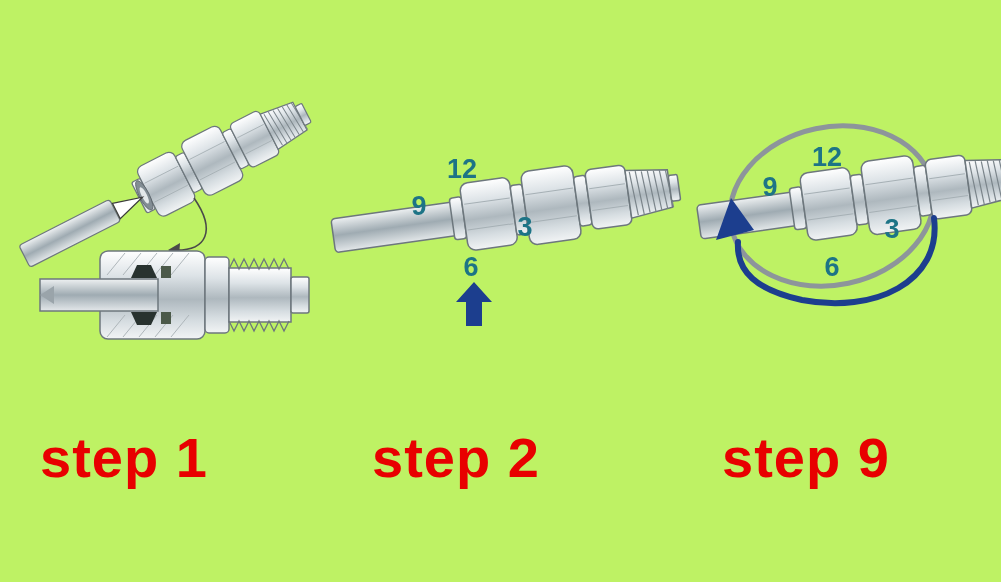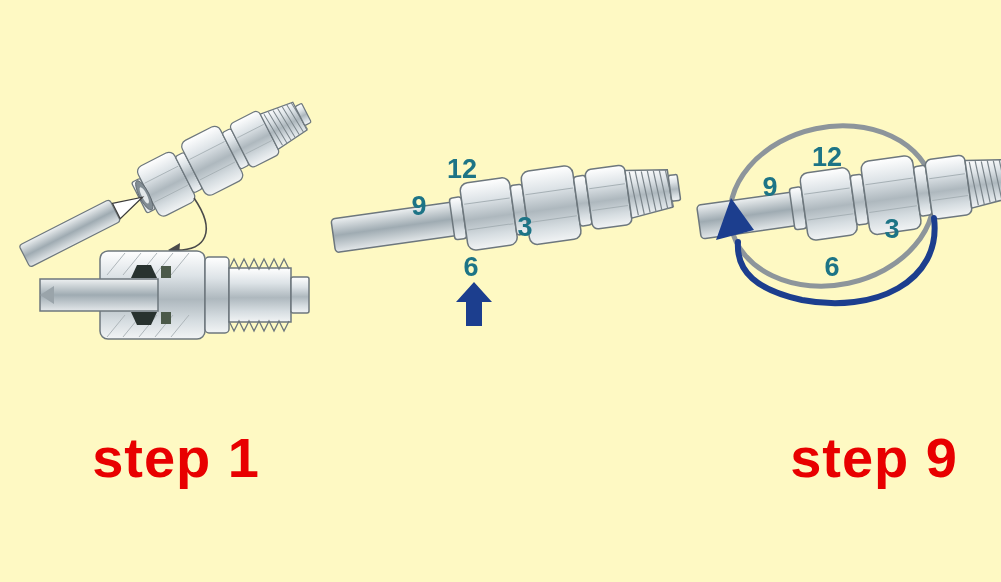--- a/index.html
+++ b/index.html
@@ -1,19 +1,19 @@
 <!DOCTYPE html>
 <html><head>
 <meta charset="utf-8">
 <style>
   html,body{margin:0;padding:0;background:#fff;}
-  .stage{position:relative;width:1001px;height:582px;background:#fef9c3;overflow:hidden;
+  .stage{position:relative;width:1001px;height:582px;background:#bef264;overflow:hidden;
          font-family:"Liberation Sans", sans-serif;}
   .step-label{position:absolute;top:430px;font-weight:bold;font-size:56px;line-height:1;
-              color:#e80000;text-align:right;letter-spacing:1px;}
+              color:#e80000;text-align:left;letter-spacing:1px;}
   .step-label.s1{left:40px;width:220px;}
   .step-label.s2{left:372px;width:226px;}
   .step-label.s3{left:722px;width:236px;}
   svg{position:absolute;left:0;top:0;}
   text.clock{font-family:"Liberation Sans", sans-serif;font-weight:bold;font-size:27px;
              fill:#1d7486;text-anchor:middle;}
 </style>
 </head>
 <body>
 
@@ -127,14 +127,15 @@
         <polygon points="731,198 716,240 754,230" fill="#1c3e8e"></polygon>
       </g>
       <text class="clock" x="827" y="166">12</text>
       <text class="clock" x="770" y="196">9</text>
       <text class="clock" x="892" y="238">3</text>
       <text class="clock" x="832" y="276">6</text>
     </g>
   </svg>
 
   <div class="step-label s1">step 1</div>
+  <div class="step-label s2">step 2</div>
   <div class="step-label s3">step 9</div>
 </div>
 
 </body></html>

